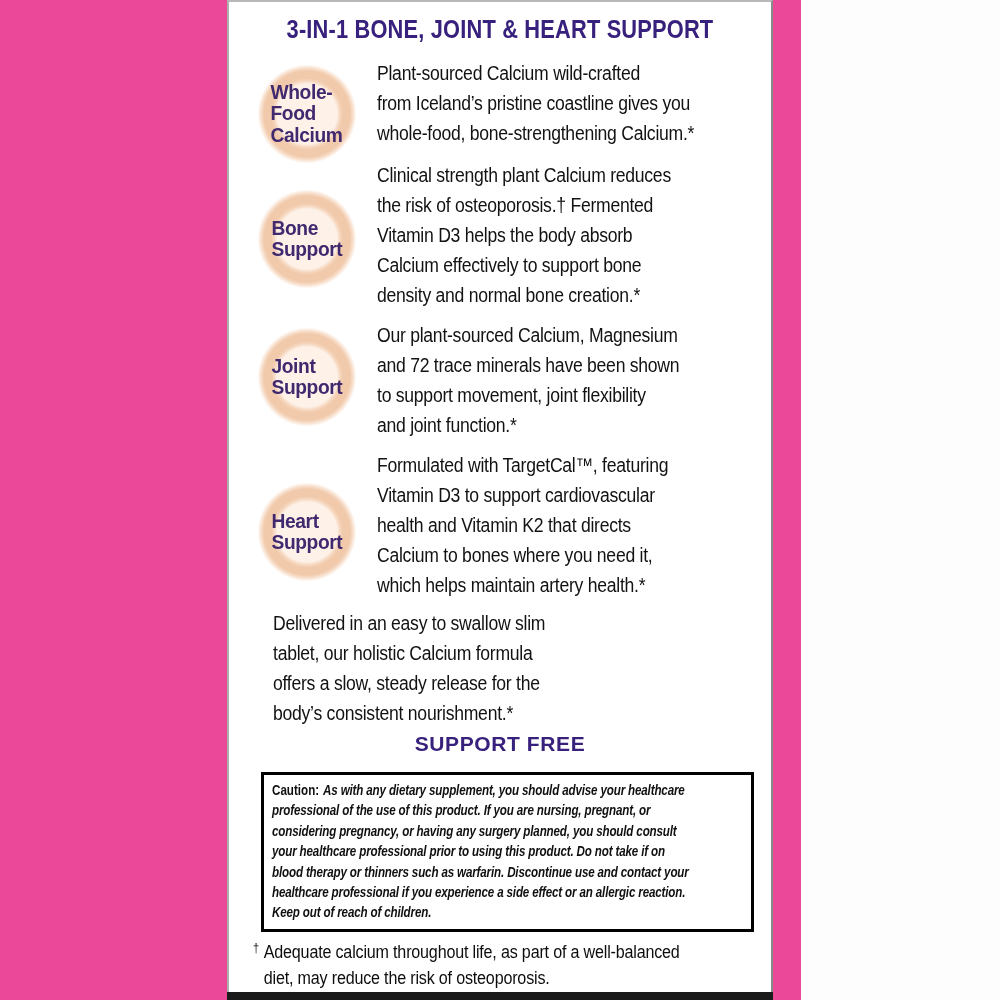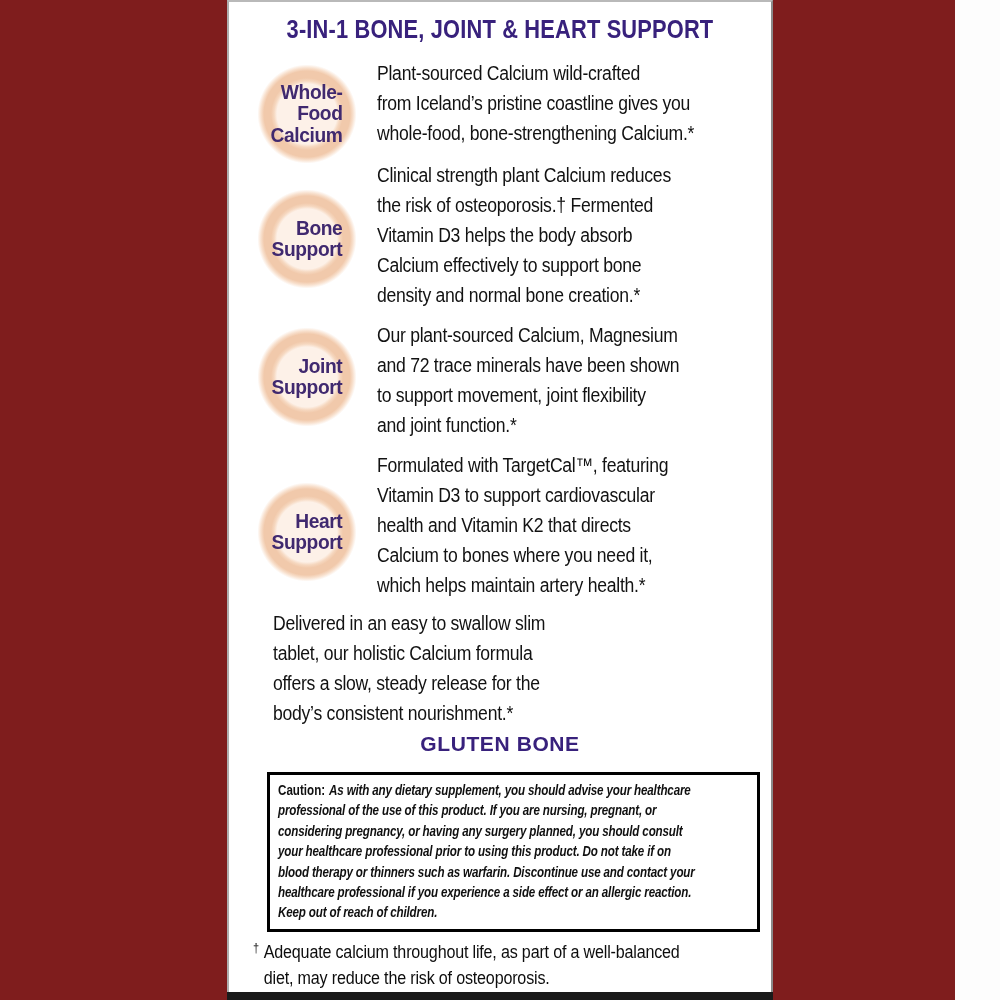--- a/index.html
+++ b/index.html
@@ -1,38 +1,38 @@
 <!DOCTYPE html>
 <html><head>
 <meta charset="utf-8">
 <style>
   html,body{margin:0;padding:0;background:#fdfdfd;}
-  .stage{position:relative;width:955px;height:1000px;background:#7f1d1d;overflow:hidden;
+  .stage{position:relative;width:801px;height:1000px;background:#ec4899;overflow:hidden;
          font-family:"Liberation Sans",sans-serif;color:#151515;}
   .panel{position:absolute;left:227px;top:0;width:546px;height:1000px;background:#ffffff;
          border-left:2px solid #aeaeae;border-right:2px solid #8a8a8a;border-top:2px solid #b9b9b9;
          box-sizing:border-box;}
   .page-title{position:absolute;left:0;top:12px;width:100%;text-align:center;
         font-size:26px;font-weight:bold;color:#38217c;letter-spacing:0.2px;
         transform:scaleX(0.84);transform-origin:50% 0;white-space:nowrap;}
   .row{position:absolute;left:26px;display:flex;align-items:flex-start;}
   .r0{top:56px}.r1{top:158px}.r2{top:318px}.r3{top:448px}.r4{top:606px}
   .badge-col{width:104px;display:flex;justify-content:center;flex:none;}
   .badge{width:100px;height:100px;border-radius:50%;display:flex;align-items:center;justify-content:center;
-         text-align:right;flex:none;
+         text-align:left;flex:none;
          background:radial-gradient(circle closest-side,#fdf1e8 0 60%,#f6d8c0 66%,#f1c9ab 72% 86%,#f8e0cd 92%,#ffffff 99%);}
   .r0 .badge{margin-top:6px}.r1 .badge{margin-top:29px}.r2 .badge{margin-top:7px}
   .r3 .badge{margin-top:32px}.r4 .badge{margin-top:7px}
   .badge-label{font-size:20px;line-height:21.5px;font-weight:bold;color:#40296f;
          letter-spacing:-0.4px;white-space:pre-line;transform:scaleX(0.96);}
   .benefit-text{margin:0 0 0 18px;width:430px;font-size:20px;line-height:30px;letter-spacing:-0.3px;
          color:#121212;white-space:pre-line;transform:scaleX(0.88);transform-origin:0 0;}
   .gluten{position:absolute;left:0;top:730px;width:100%;text-align:center;
          font-size:21px;font-weight:bold;color:#38217c;letter-spacing:0.6px;}
-  .caution-box{position:absolute;left:38px;top:770px;width:493px;height:160px;box-sizing:border-box;
+  .caution-box{position:absolute;left:32px;top:770px;width:493px;height:160px;box-sizing:border-box;
          border:3px solid #000;background:#fff;padding:5px 8px;overflow:visible;}
   .caution-p{margin:0;width:600px;font-size:14.8px;line-height:20.4px;color:#101010;
          transform:scaleX(0.785);transform-origin:0 0;}
   .caution-label{font-weight:bold;font-style:normal;margin-right:5px;}
   .caution-body{font-weight:bold;font-style:italic;white-space:pre-line;letter-spacing:-0.2px;}
   .footnote{position:absolute;left:24px;top:938px;display:flex;width:560px;
          transform:scaleX(0.92);transform-origin:0 0;}
   .fn-mark{font-size:12px;margin:1px 5px 0 0;flex:none;}
   .fn-text{font-size:17.5px;line-height:25.5px;letter-spacing:-0.2px;color:#0d0d0d;white-space:pre-line;}
   .bottom-bar{position:absolute;left:-2px;right:-2px;bottom:0;height:8px;background:#1a1a1a;}
@@ -99,21 +99,21 @@
 which helps maintain artery health.*</p>
     </div>
 
     <div class="row r4">
       <p class="benefit-text">Delivered in an easy to swallow slim
 tablet, our holistic Calcium formula
 offers a slow, steady release for the
 body’s consistent nourishment.*</p>
     </div>
 
-    <div class="gluten">GLUTEN BONE</div>
+    <div class="gluten">SUPPORT FREE</div>
 
     <div class="caution-box">
       <p class="caution-p"><span class="caution-label">Caution:</span><span class="caution-body">As with any dietary supplement, you should advise your healthcare
 professional of the use of this product. If you are nursing, pregnant, or
 considering pregnancy, or having any surgery planned, you should consult
 your healthcare professional prior to using this product. Do not take if on
 blood therapy or thinners such as warfarin. Discontinue use and contact your
 healthcare professional if you experience a side effect or an allergic reaction.
 Keep out of reach of children.</span></p>
     </div>

